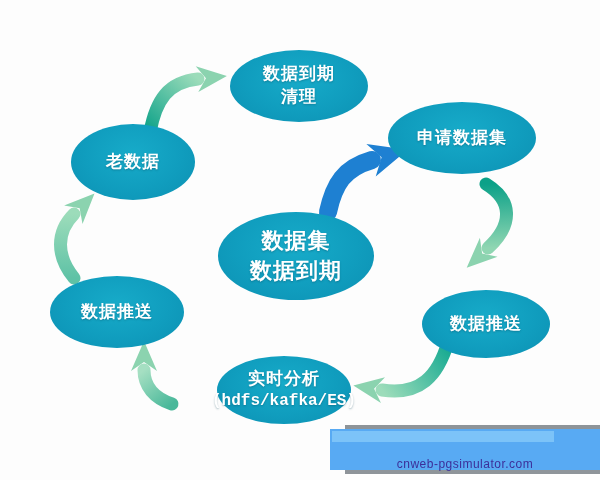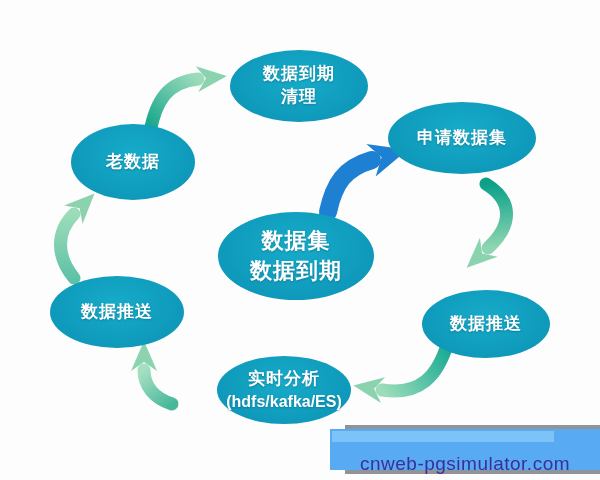--- a/index.html
+++ b/index.html
@@ -16,30 +16,30 @@
   .node{
     position:absolute;border-radius:50%;
     display:flex;flex-direction:column;align-items:center;justify-content:center;
     background:radial-gradient(ellipse at 50% 40%, #17abc9 0%, #109dbe 55%, #0c90b2 100%);
     color:#ffffff;font-weight:bold;font-size:17px;line-height:1.35;
     text-align:right;text-shadow:0 1px 2px rgba(0,60,80,.35);
     letter-spacing:1px;
   }
   .node span{display:block;white-space:nowrap;}
   .node.center{font-size:22px;}
-  .node.storage span:nth-child(2){font-size:16px;letter-spacing:0;}
+  .node.storage span:nth-child(2){font-size:16px;letter-spacing:0;font-family:Liberation Mono, monospace;}
   
   .wm-shadow{position:absolute;left:345px;top:425px;width:255px;height:49px;background:#8e9499;}
   .wm-banner{
     position:absolute;left:330px;top:429px;width:270px;height:41px;
     background:#58aaf3;display:flex;align-items:center;justify-content:center;
   }
   .wm-topband{position:absolute;left:2px;top:2px;width:222px;height:11px;background:#7cc3f8;}
   .wm-text{
-    position:relative;color:#3c2f9a;font-size:19px;font-weight:normal;
+    position:relative;color:#3c2f9a;font-size:12px;font-weight:normal;
     letter-spacing:.5px;padding-top:4px;margin-top:24px;
   }
 </style>
 </head>
 <body>
 
 <div class="canvas">
 
   <svg class="arrow-layer" viewBox="0 0 600 480" xmlns="http://www.w3.org/2000/svg">
     <defs>

